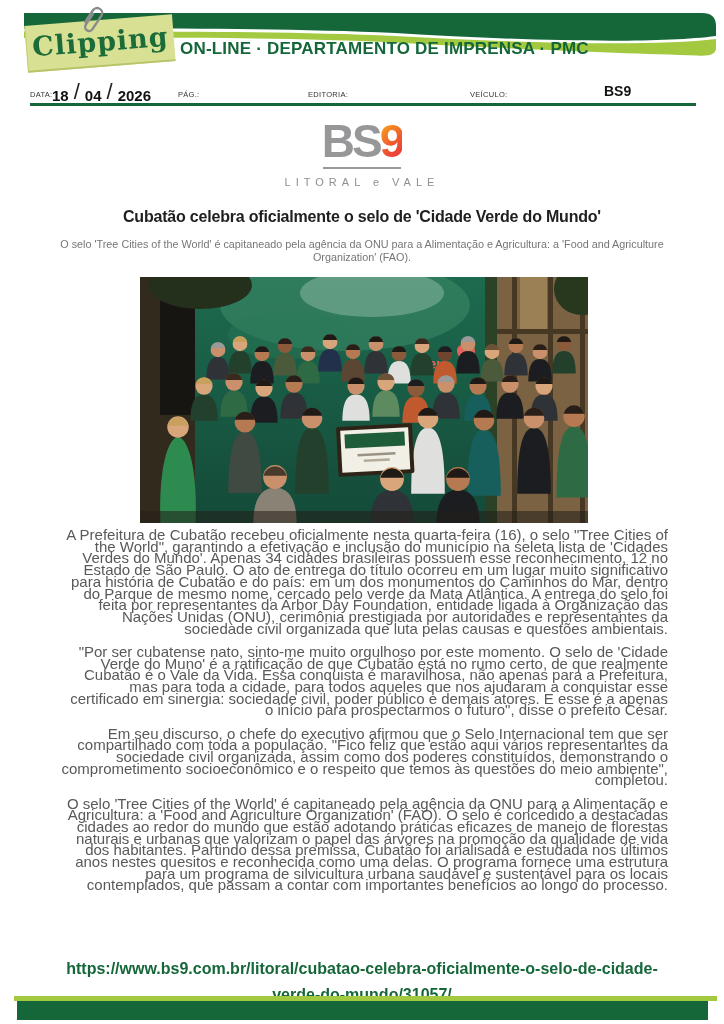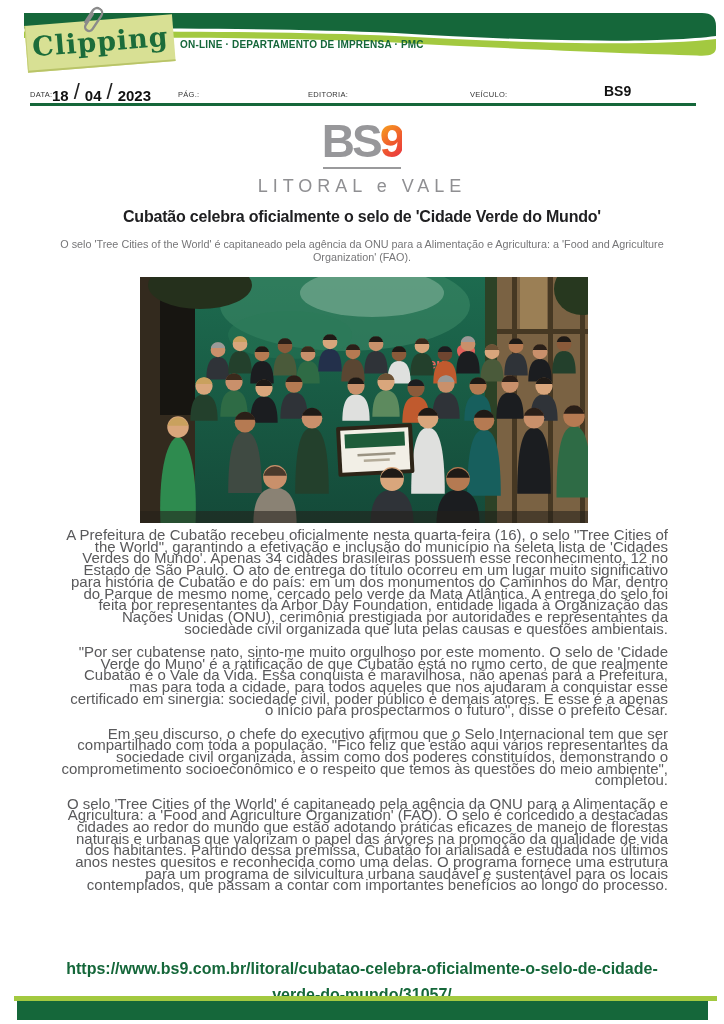--- a/index.html
+++ b/index.html
@@ -17,37 +17,37 @@
     border-bottom:2px solid #b9c468; border-left:1px solid #c3cd74;
     display:flex; align-items:center; justify-content:center; z-index:3;
   }
   .clip-tag span {
     font-family:"DejaVu Serif", serif; font-weight:600; font-size:27px;
     color:#1c6c3a; letter-spacing:1px; transform:translateY(-1px);
   }
   .paperclip { position:absolute; left:56px; top:-15px; width:22px; height:30px; transform:rotate(38deg); }
   .banner-text {
     position:absolute; left:180px; top:39px; z-index:2;
-    color:#15673a; font-weight:bold; font-size:10px; letter-spacing:0.2px;
+    color:#15673a; font-weight:bold; font-size:17px; letter-spacing:0.2px;
   }
   
   .meta-label { position:absolute; top:90px; font-size:7.5px; color:#333; letter-spacing:0.3px; }
   .meta-date  { position:absolute; left:52px; top:81px; font-size:15px; font-weight:bold; color:#111; }
   .meta-date .sep { font-weight:300; font-size:22px; color:#222; margin:0 5px; position:relative; top:-2px; }
   .meta-vehicle { position:absolute; left:604px; top:83px; font-size:14px; font-weight:bold; color:#111; }
   .meta-rule { position:absolute; left:30px; top:103px; width:666px; height:3px; background:#15673a; }
   
   .logo { position:absolute; left:0; top:118px; width:724px; text-align:center; }
   .logo-main { font-size:46px; font-weight:bold; letter-spacing:-3px; line-height:1; color:#97979a; }
   .logo-main .nine {
     background:linear-gradient(140deg,#f7a21e 15%,#ef5a2e 55%,#e92f43 90%);
     -webkit-background-clip:text; background-clip:text; color:transparent;
   }
   .logo-rule { width:78px; height:2px; background:#9a9a9c; margin:3px auto 7px auto; }
-  .logo-sub { font-size:18px; letter-spacing:5px; color:#8f8f92; }
+  .logo-sub { font-size:11px; letter-spacing:5px; color:#8f8f92; }
   
   .title {
     position:absolute; left:40px; top:208px; width:644px; text-align:center;
     font-size:16px; font-weight:bold; color:#202022; letter-spacing:-0.2px;
   }
   .subtitle {
     position:absolute; left:58px; top:238px; width:608px; text-align:center;
     font-size:10.8px; line-height:12.5px; color:#767678;
   }
   .photo { position:absolute; left:140px; top:277px; width:448px; height:246px; display:block; }
@@ -76,21 +76,21 @@
     <svg class="paperclip" viewBox="0 0 22 30" aria-hidden="true">
       <path d="M6,20 L6,6 a5,5 0 0 1 10,0 L16,22 a4,4 0 0 1 -8,0 L8,9" fill="none" stroke="#8b8b8b" stroke-width="2.4" stroke-linecap="round"></path>
     </svg>
     <span>Clipping</span>
   </div>
 
   <div class="banner-text">ON-LINE · DEPARTAMENTO DE IMPRENSA · PMC</div>
 
   <span class="meta-label" style="left:30px;text-align:center;">DATA:</span>
   <div class="meta-date">
-    <span>18</span><span class="sep">/</span><span>04</span><span class="sep">/</span><span>2023</span>
+    <span>18</span><span class="sep">/</span><span>04</span><span class="sep">/</span><span>2026</span>
   </div>
   <span class="meta-label" style="left:178px;">PÁG.:</span>
   <span class="meta-label" style="left:300px;padding-left:8px;">EDITORIA:</span>
   <span class="meta-label" style="left:470px;">VEÍCULO:</span>
   <span class="meta-vehicle">BS9</span>
   <div class="meta-rule"></div>
 
   <div class="logo">
     <div class="logo-main"><span>BS</span><span class="nine">9</span></div>
     <div class="logo-rule"></div>

